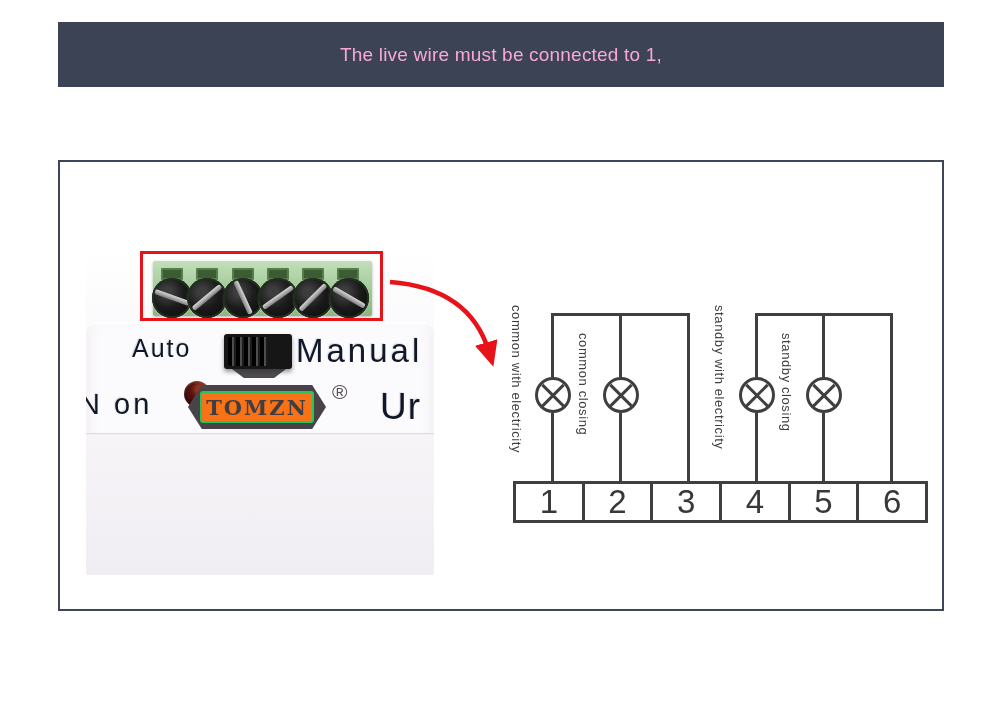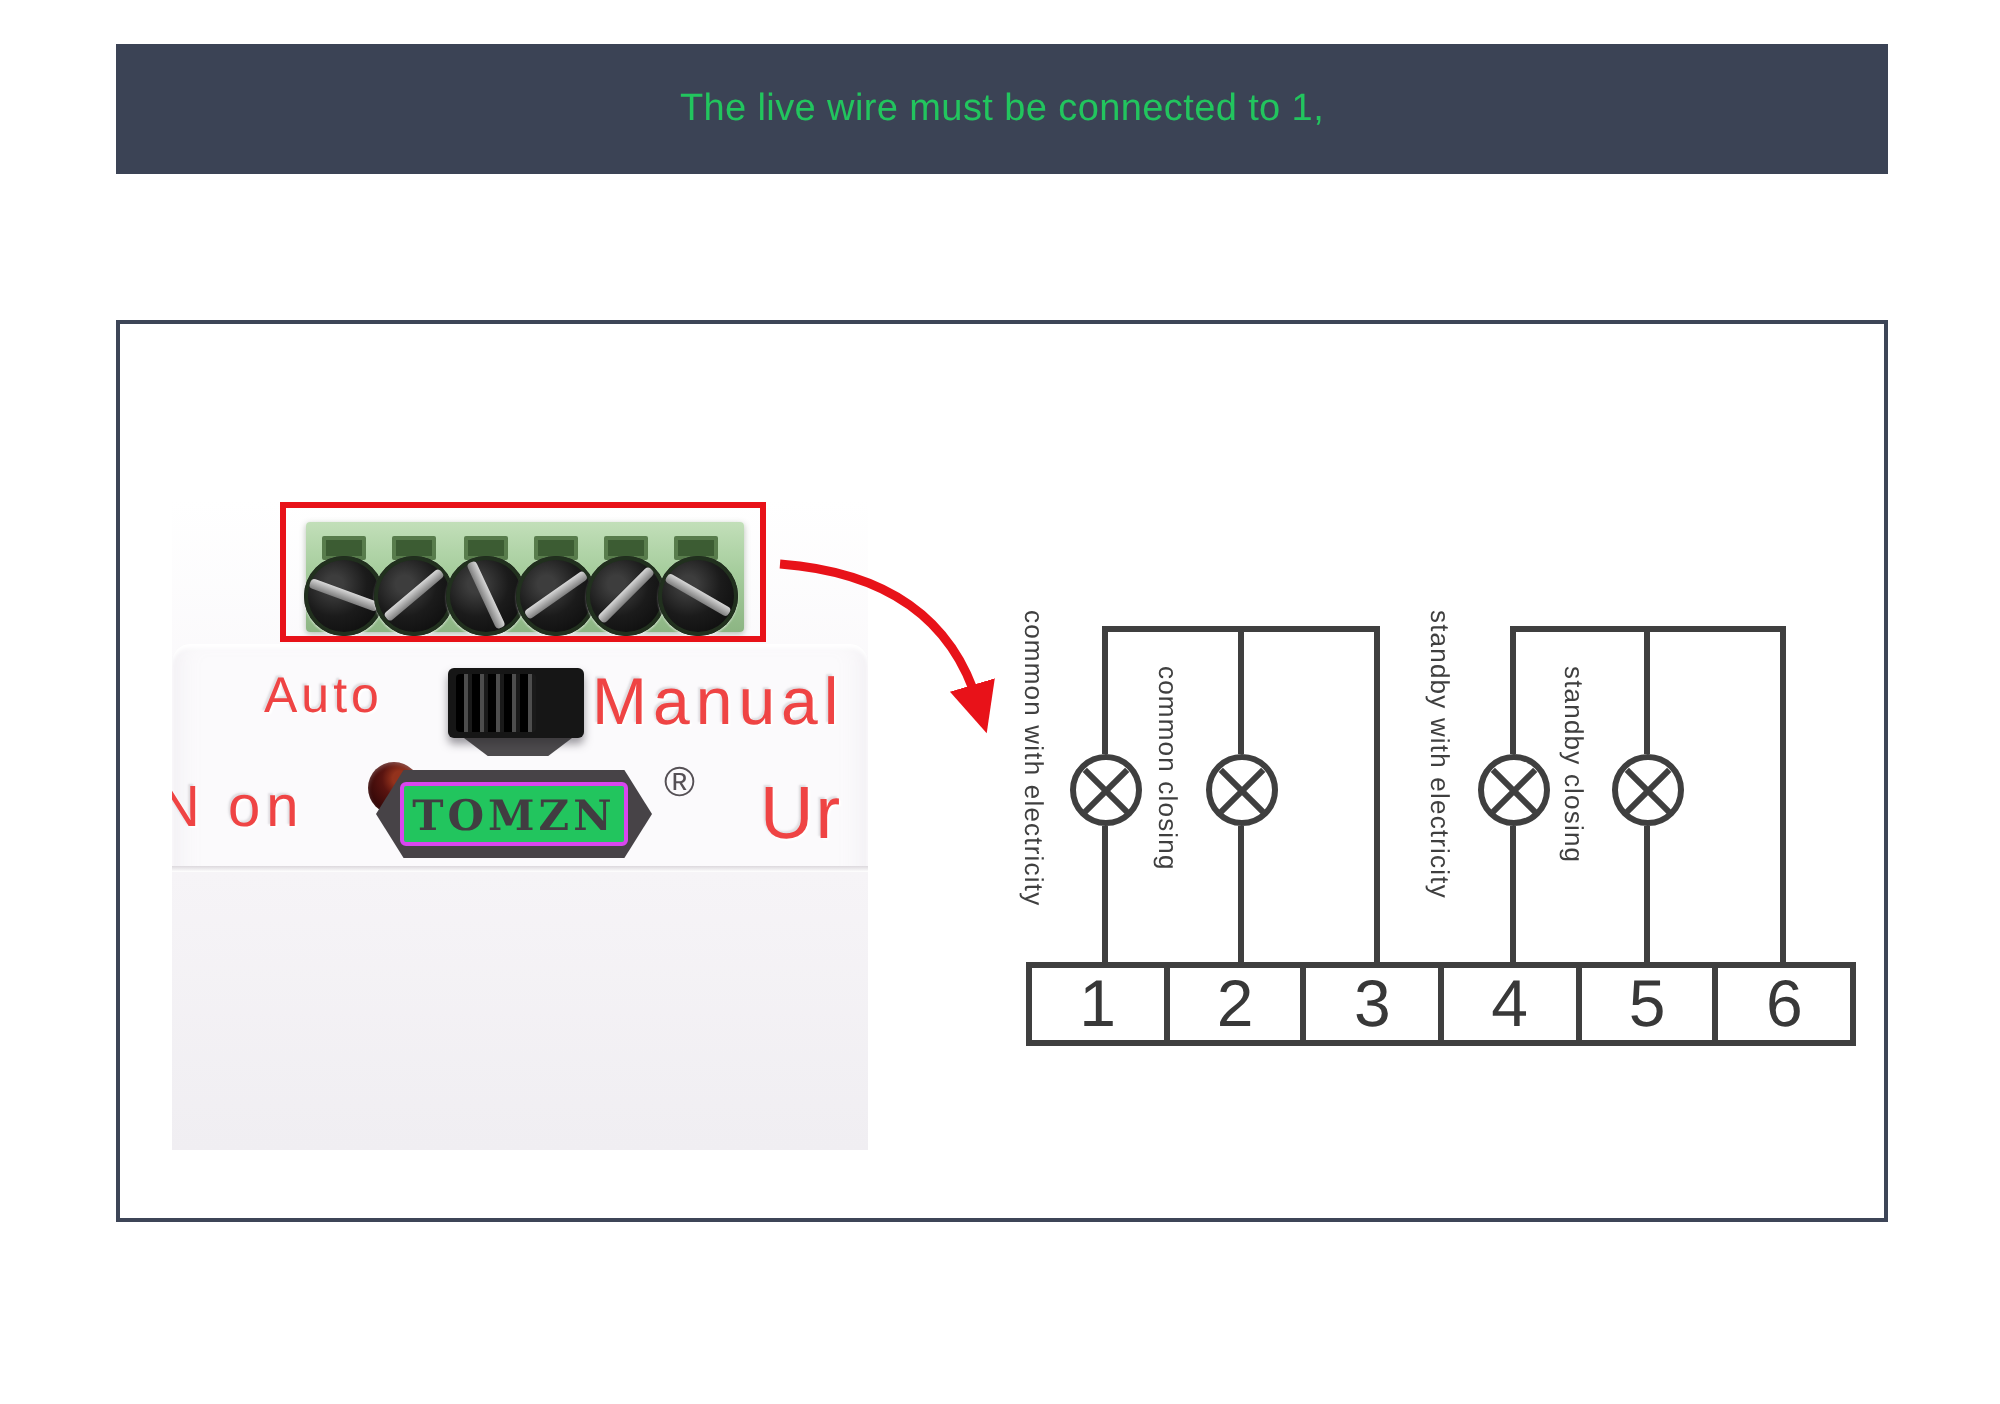--- a/index.html
+++ b/index.html
@@ -2,21 +2,21 @@
 <html><head>
 <meta charset="utf-8">
 <style>
   * { margin:0; padding:0; box-sizing:border-box; }
   html,body { background:#ffffff; }
   body { font-family:"Liberation Sans", sans-serif; }
   .canvas { position:relative; width:1000px; height:702px; background:#fff; overflow:hidden; }
 
   
   .banner { position:absolute; left:58px; top:22px; width:886px; height:65px;
-            background:#3b4355; color:#22c55e; display:flex; flex-direction:column;
+            background:#3b4355; color:#f9a8d4; display:flex; flex-direction:column;
             align-items:center; justify-content:center; text-align:center; }
   .banner .bl { font-size:19px; line-height:26px; letter-spacing:.2px; }
 
   
   .frame { position:absolute; left:58px; top:160px; width:886px; height:451px;
            border:2px solid #3d4557; background:#fff; }
   .title-box { position:absolute; left:363px; top:133px; width:280px; height:55px;
                background:#3b4355; color:#fbfbfc; display:flex; align-items:center;
                justify-content:center; font-size:30px; letter-spacing:.3px; z-index:4; }
 
@@ -24,21 +24,21 @@
   .photo { position:absolute; left:86px; top:250px; width:348px; height:325px;
            background:linear-gradient(180deg,#ffffff 0%, #f8f6f9 40%, #f1eff2 100%);
            overflow:hidden; }
   .device { position:absolute; left:0; top:72px; width:348px; height:253px;
             background:#fbfafc; border-radius:9px 9px 0 0;
             box-shadow:inset 0 2px 2px #ffffff, inset 0 -8px 14px rgba(190,185,195,.25); }
   .seam { position:absolute; left:0; top:111px; width:100%; height:3px;
           background:linear-gradient(180deg,#dcd8dd,#ffffff); }
   .device-lower { position:absolute; left:0; top:114px; width:100%; height:139px;
                   background:linear-gradient(180deg,#f6f4f7,#f0eef2); }
-  .emboss { color:#ef4444; text-shadow:1px 1px 1px #ffffff, -1px -1px 1px rgba(140,135,145,.25); }
+  .emboss { color:#0f172a; text-shadow:1px 1px 1px #ffffff, -1px -1px 1px rgba(140,135,145,.25); }
   .lbl-auto   { position:absolute; left:46px;  top:12px; font-size:25px; letter-spacing:2px; }
   .lbl-manual { position:absolute; left:210px; top:10px; font-size:33px; letter-spacing:3px; }
   .lbl-non    { position:absolute; left:-7px;  top:66px; font-size:29px; letter-spacing:3px; }
   .lbl-ur     { position:absolute; left:294px; top:64px; font-size:37px; letter-spacing:1px; }
 
   .toggle { position:absolute; left:138px; top:12px; width:68px; height:35px;
             background:#161616; border-radius:3px; box-shadow:0 3px 4px rgba(60,55,65,.5); }
   .toggle .knob { position:absolute; left:4px; top:3px; width:40px; height:29px;
                   background:repeating-linear-gradient(90deg,#000 0 4px,#4d4d4d 4px 6px,#1a1a1a 6px 8px);
                   border-radius:2px; }
@@ -48,21 +48,21 @@
   .led { position:absolute; width:26px; height:26px; border-radius:50%;
          background:radial-gradient(circle at 62% 32%, #93321c 0 16%, #5a1410 38%, #330808 75%, #230505 100%);
          box-shadow:0 1px 1px #fff, inset 0 1px 2px rgba(255,255,255,.25); }
   .led-left  { left:98px;  top:59px; }
 
   .badge { position:absolute; left:102px; top:63px; width:138px; height:44px; background:#45414597;
            background:#474347;
            clip-path:polygon(10% 0,90% 0,100% 50%,90% 100%,10% 100%,0 50%);
            filter:drop-shadow(0 2px 2px rgba(70,65,75,.4)); }
   .badge-inner { position:absolute; left:12px; right:12px; top:6px; bottom:6px;
-                 background:#22c55e; border:2px solid #d946ef; border-radius:3px;
+                 background:#f97316; border:2px solid #22c55e; border-radius:3px;
                  display:flex; align-items:center; justify-content:center; }
   .badge-text { font-family:"DejaVu Serif", serif; font-weight:bold; font-size:21px;
                 letter-spacing:2px; color:#413d41; }
   .reg-mark { position:absolute; left:246px; top:58px; font-size:21px; color:#555055; }
 
   
   .tblock { position:absolute; left:67px; top:11px; width:219px; height:55px;
             background:linear-gradient(180deg,#c2dfb9 0%, #a6cd9d 45%, #8cb583 100%);
             border-radius:2px; box-shadow:0 1px 3px rgba(90,110,85,.45); }
   .tslot { position:absolute; top:7px; width:22px; height:12px; background:#3c5c33;

